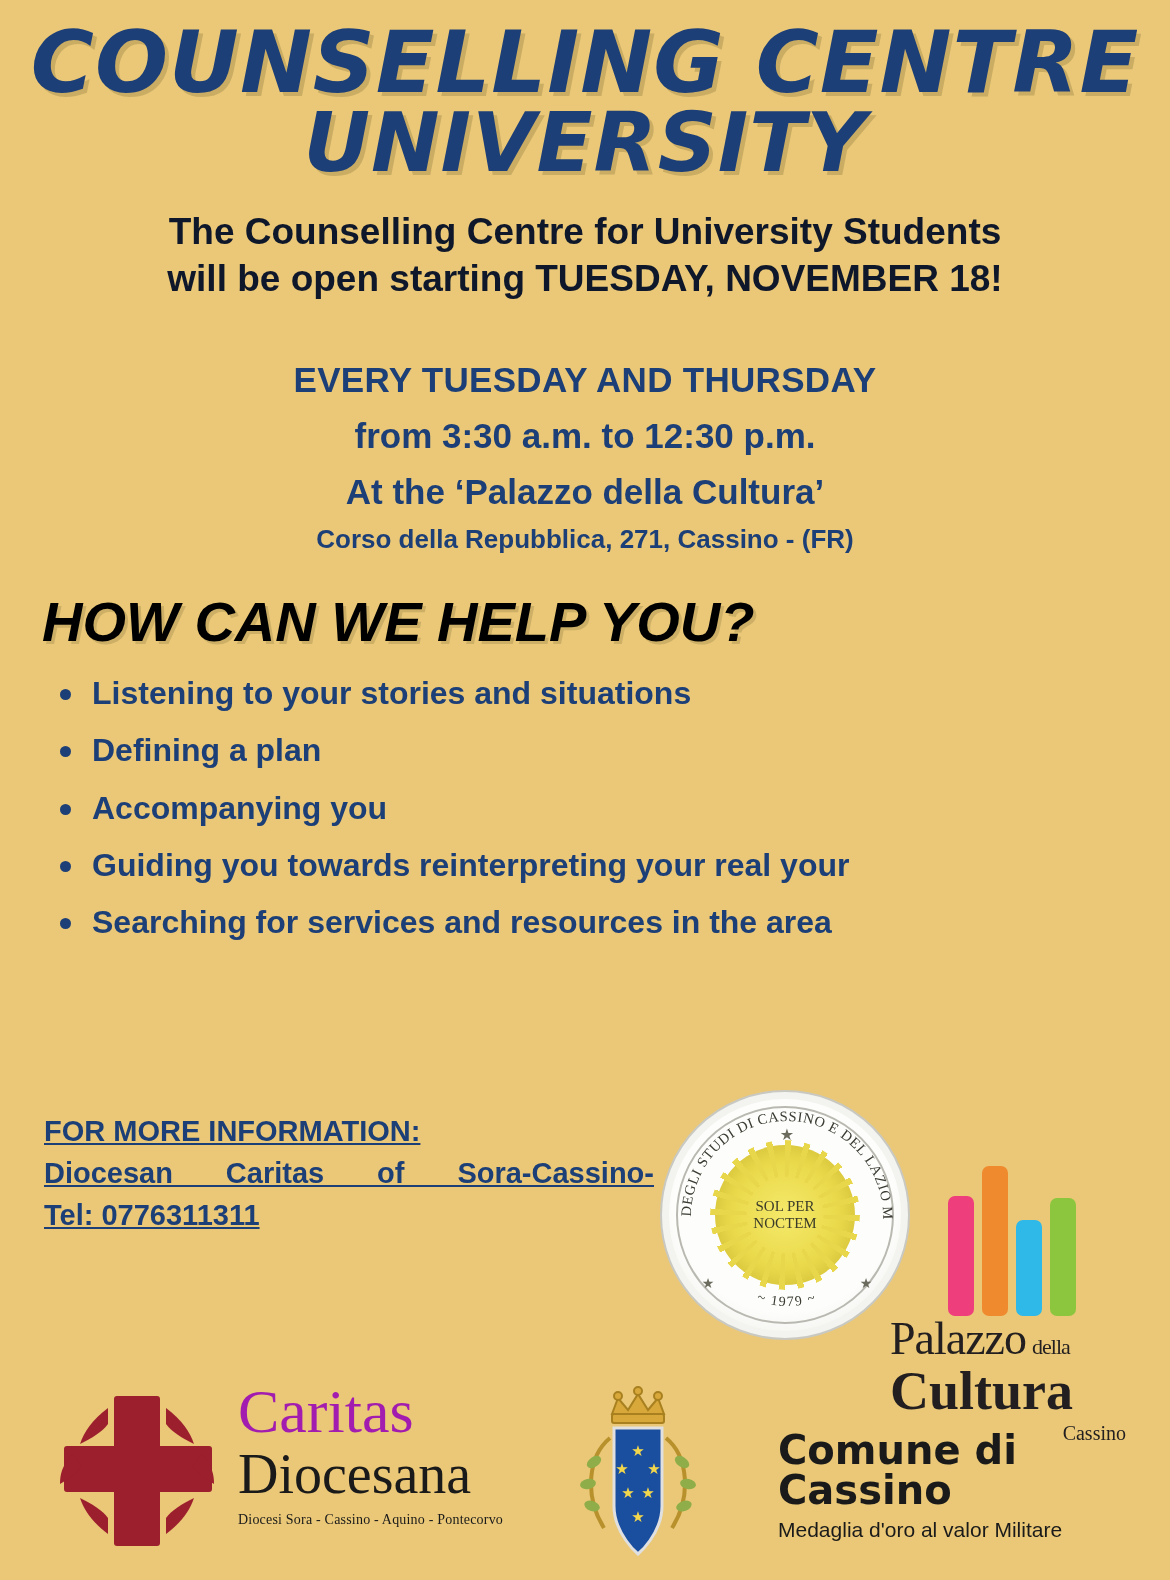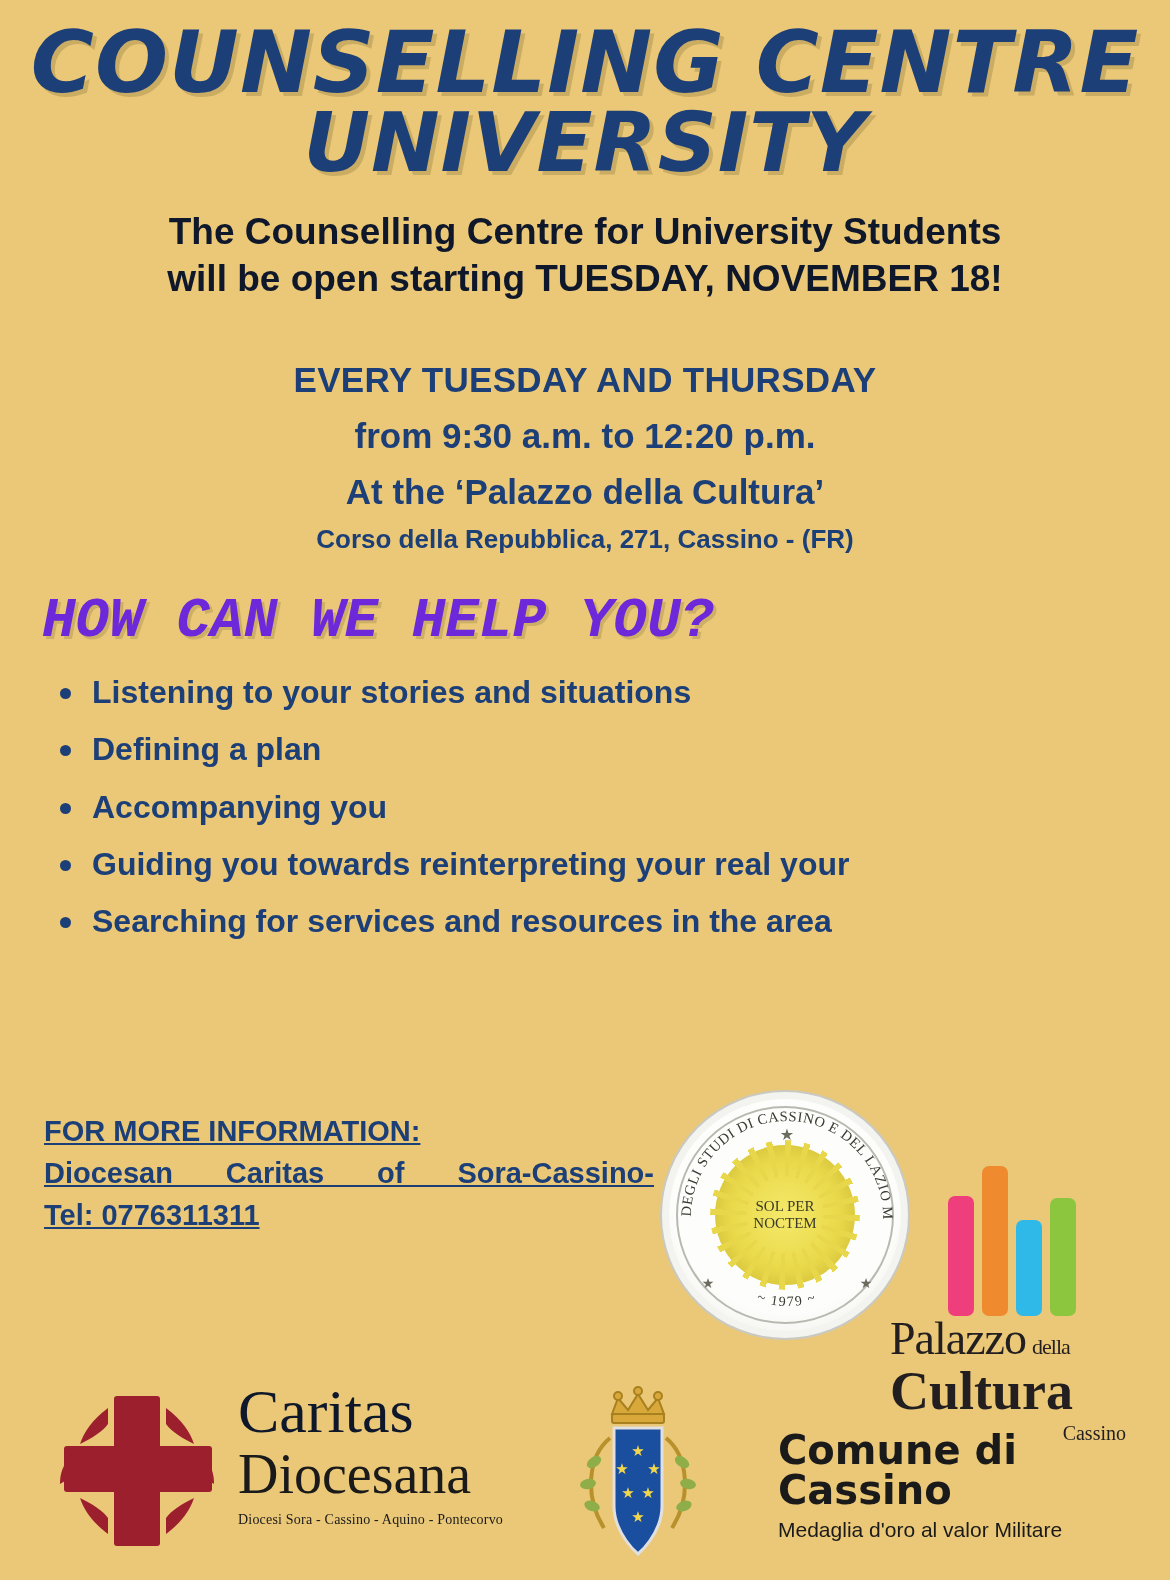--- a/index.html
+++ b/index.html
@@ -57,25 +57,25 @@
     margin-top: 58px;
     color: #1d3f77;
   }
   .sched-1 { font-size: 35px; font-weight: bold; letter-spacing: .3px; }
   .sched-2 { font-size: 35px; font-weight: bold; margin-top: 16px; }
   .sched-3 { font-size: 35px; font-weight: bold; margin-top: 16px; }
   .sched-4 { font-size: 26px; font-weight: bold; margin-top: 12px; }
 
   
   .help-title {
-    font-family: Liberation Mono, monospace;
+    font-family: Liberation Sans, sans-serif;
     font-weight: bold;
     font-style: italic;
     font-size: 56px;
-    color: #6d28d9;
+    color: #000000;
     text-shadow: 3px 3px 0 rgba(120,100,50,0.25);
     margin: 34px 0 0 42px;
   }
   ul.help-list {
     list-style: none;
     margin: 22px 0 0 0;
     padding: 0 0 0 52px;
   }
   ul.help-list li {
     font-size: 32px;
@@ -231,21 +231,21 @@
   }
   .caritas .cross { position: absolute; left: 0; top: 8px; }
   .caritas .ctext {
     position: absolute;
     left: 182px;
     top: 0;
   }
   .caritas .c1 {
     font-family: "Liberation Serif", serif;
     font-size: 62px;
-    color: #0f172a;
+    color: #a21caf;
     line-height: 1;
   }
   .caritas .c2 {
     font-family: "Liberation Serif", serif;
     font-size: 56px;
     color: #1a1a1a;
     line-height: 1;
     margin-top: 4px;
   }
   .caritas .c3 {
@@ -290,21 +290,21 @@
     <div class="title-line l1">UNIVERSITY</div>
   </div>
 
   <div class="intro">
     <div>The Counselling Centre for University Students</div>
     <div>will be open starting TUESDAY, NOVEMBER 18!</div>
   </div>
 
   <div class="schedule">
     <div class="sched-1">EVERY TUESDAY AND THURSDAY</div>
-    <div class="sched-2">from 9:30 a.m. to 12:20 p.m.</div>
+    <div class="sched-2">from 3:30 a.m. to 12:30 p.m.</div>
     <div class="sched-3">At the ‘Palazzo della Cultura’</div>
     <div class="sched-4">Corso della Repubblica, 271, Cassino - (FR)</div>
   </div>
 
   <div class="help-title">HOW CAN WE HELP YOU?</div>
   <ul class="help-list">
     <li>Listening to your stories and situations</li>
     <li>Defining a plan</li>
     <li>Accompanying you</li>
     <li>Guiding you towards reinterpreting your real your</li>

